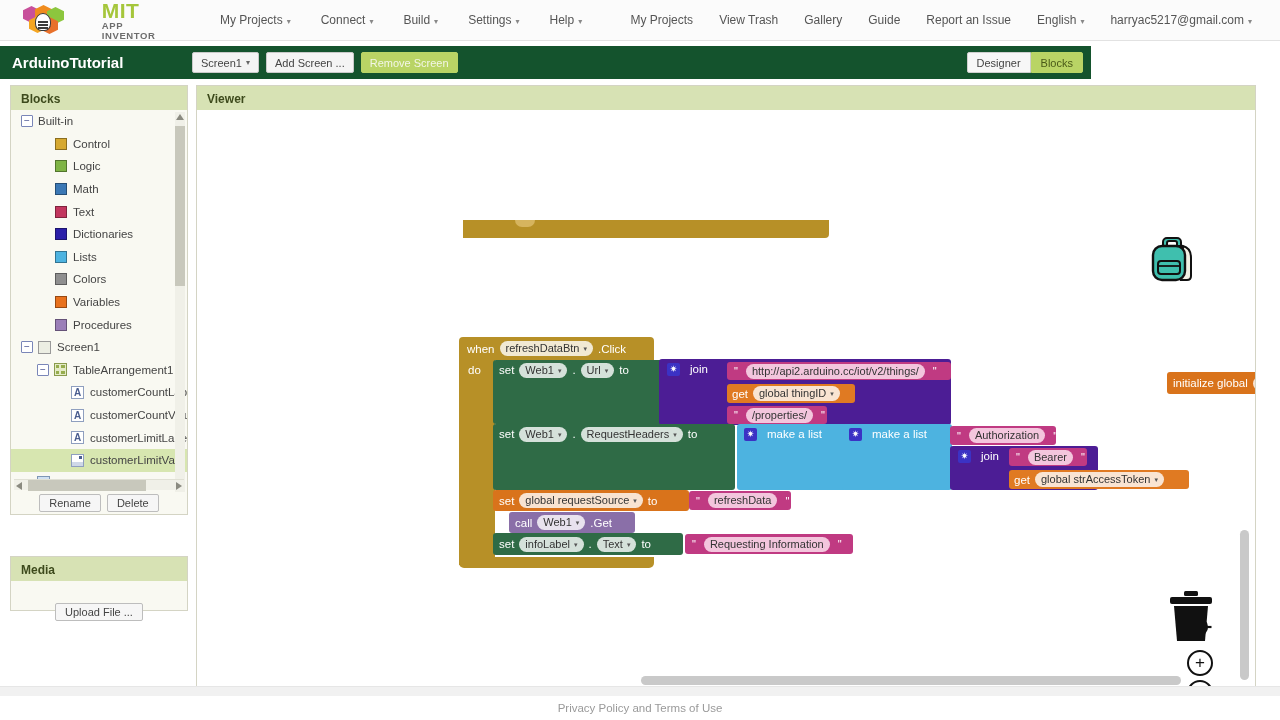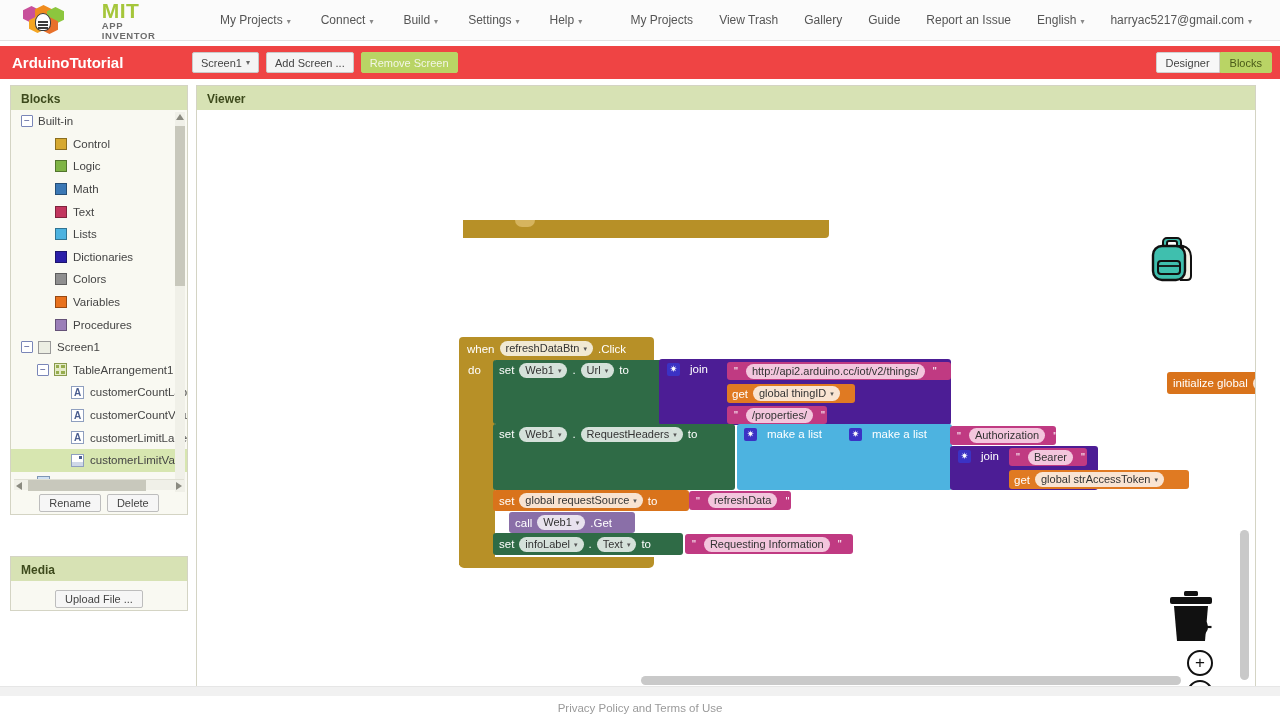--- a/index.html
+++ b/index.html
@@ -43,22 +43,22 @@
   .logo-mit { font-size: 21px; font-weight: bold; color: #a5c63b; letter-spacing: .5px; }
   .logo-sub { font-size: 9.5px; font-weight: bold; color: #6d6d6d; letter-spacing: .6px; }
   .nav-left { display: flex; align-items: center; margin-left: 48px; gap: 30px; }
   .nav-right { display: flex; align-items: center; margin-left: auto; margin-right: 28px; gap: 26px; }
   .nav-item {
     font-size: 12px; color: #555; cursor: default; white-space: nowrap;
   }
   .caret { font-size: 8px; color: #888; margin-left: 4px; }
   
   .projbar {
-    position: absolute; top: 46px; left: 0; width: 1280px; height: 33px;
-    background: #ef4444;
+    position: absolute; top: 46px; left: 0; width: 1091px; height: 33px;
+    background: #14532d;
     display: flex; align-items: center;
   }
   .proj-title {
     color: #ffffff; font-weight: bold; font-size: 15px; margin-left: 12px; width: 180px;
   }
   .pbtn {
     background: #f4f4f4; border: 1px solid #c9c9c9; border-radius: 2px;
     font-size: 11px; color: #444; padding: 3px 8px; margin-right: 7px;
     height: 21px; display: flex; align-items: center; cursor: default;
   }
@@ -136,21 +136,21 @@
     display: flex; justify-content: center; gap: 6px;
   }
   .sbtn {
     background: #f6f6f6; border: 1px solid #bdbdbd; border-radius: 2px;
     font-size: 11px; padding: 2px 9px; color: #444; cursor: default;
   }
   .media-panel {
     position: absolute; left: 10px; top: 556px; width: 178px; height: 55px;
     background: #f9f9f2; border: 1px solid #d4d4c4;
   }
-  .media-btn-wrap { display: flex; justify-content: center; margin-top: 9px; }
+  .media-btn-wrap { display: flex; justify-content: center; margin-top: 22px; }
   
   .viewer-panel {
     position: absolute; left: 196px; top: 85px; width: 1060px; height: 608px;
     background: #ffffff; border: 1px solid #d4d4c4;
   }
   .canvas {
     position: absolute; left: 0; top: 24px; width: 1058px; height: 583px;
     background: #ffffff; overflow: hidden;
   }
   .field {
@@ -323,26 +323,26 @@
     </div>
     <div class="tree-row indent3">
       <span class="sw" style="background:#3b78b5"></span>
       <span>Math</span>
     </div>
     <div class="tree-row indent3">
       <span class="sw" style="background:#c2365e"></span>
       <span>Text</span>
     </div>
     <div class="tree-row indent3">
+      <span class="sw" style="background:#2b1fa8"></span>
+      <span>Dictionaries</span>
+    </div>
+    <div class="tree-row indent3">
       <span class="sw" style="background:#4db3e0"></span>
       <span>Lists</span>
-    </div>
-    <div class="tree-row indent3">
-      <span class="sw" style="background:#2b1fa8"></span>
-      <span>Dictionaries</span>
     </div>
     <div class="tree-row indent3">
       <span class="sw" style="background:#8f8f8f"></span>
       <span>Colors</span>
     </div>
     <div class="tree-row indent3">
       <span class="sw" style="background:#e8711d"></span>
       <span>Variables</span>
     </div>
     <div class="tree-row indent3">

